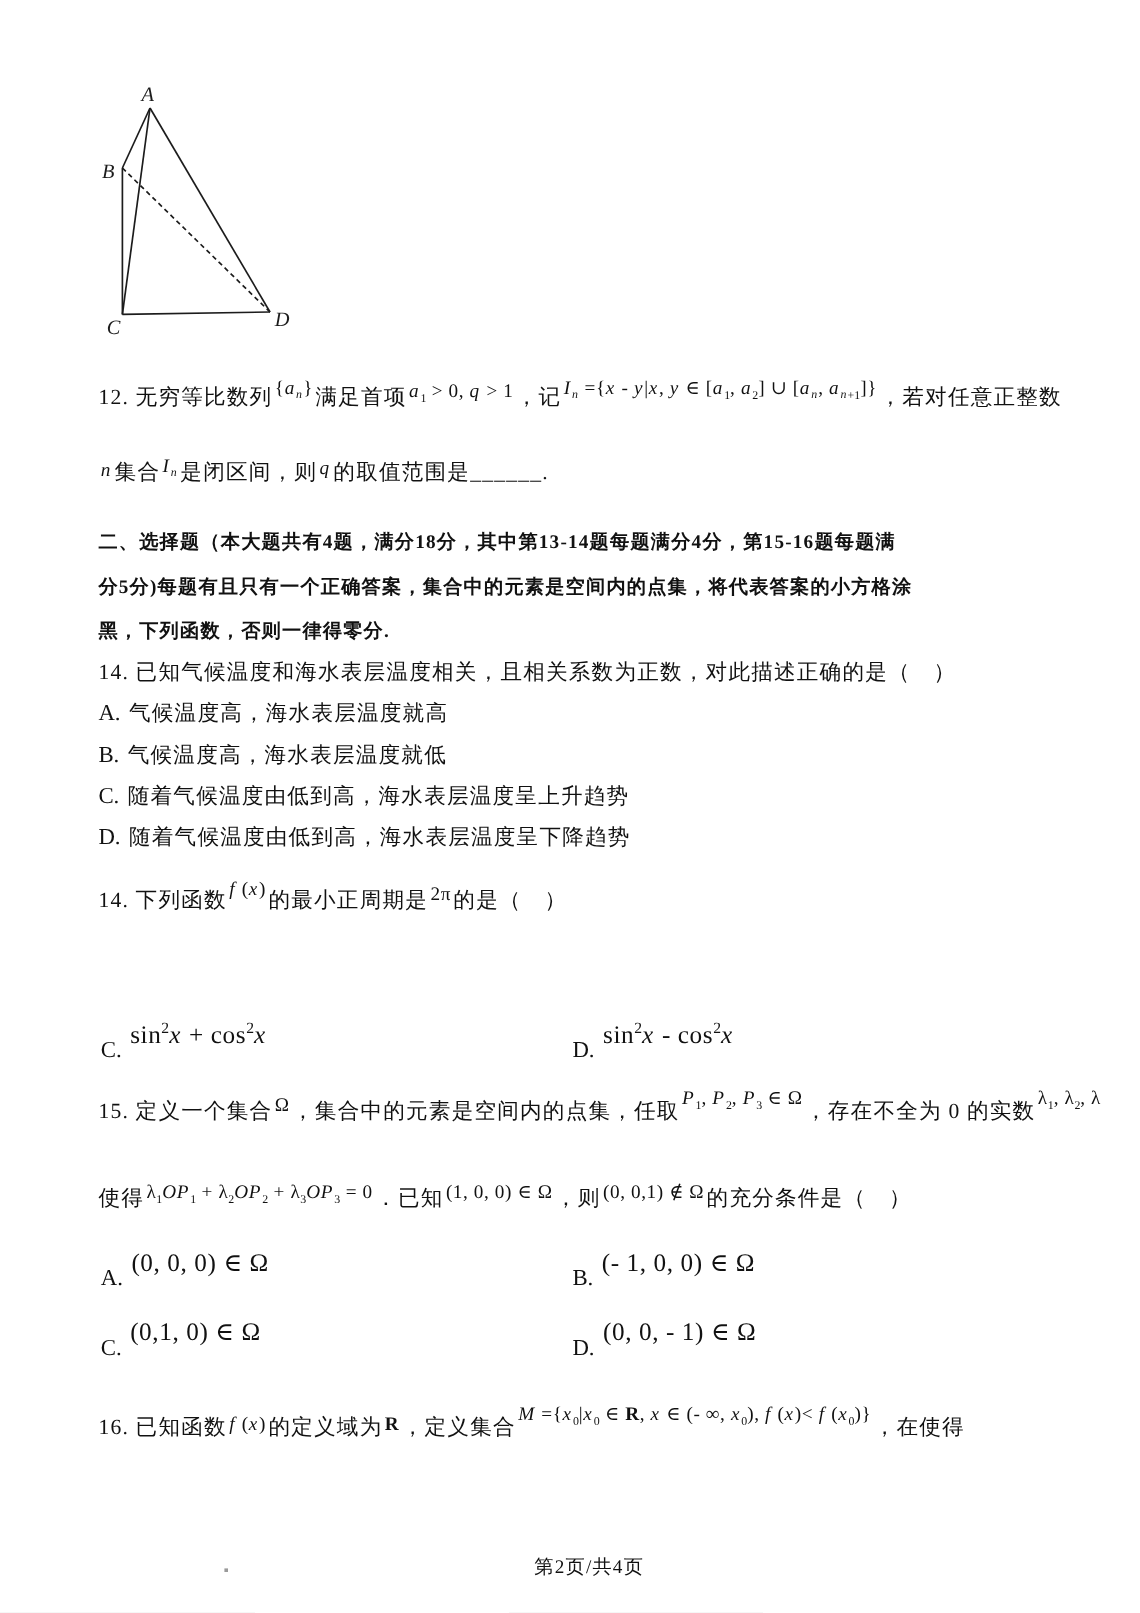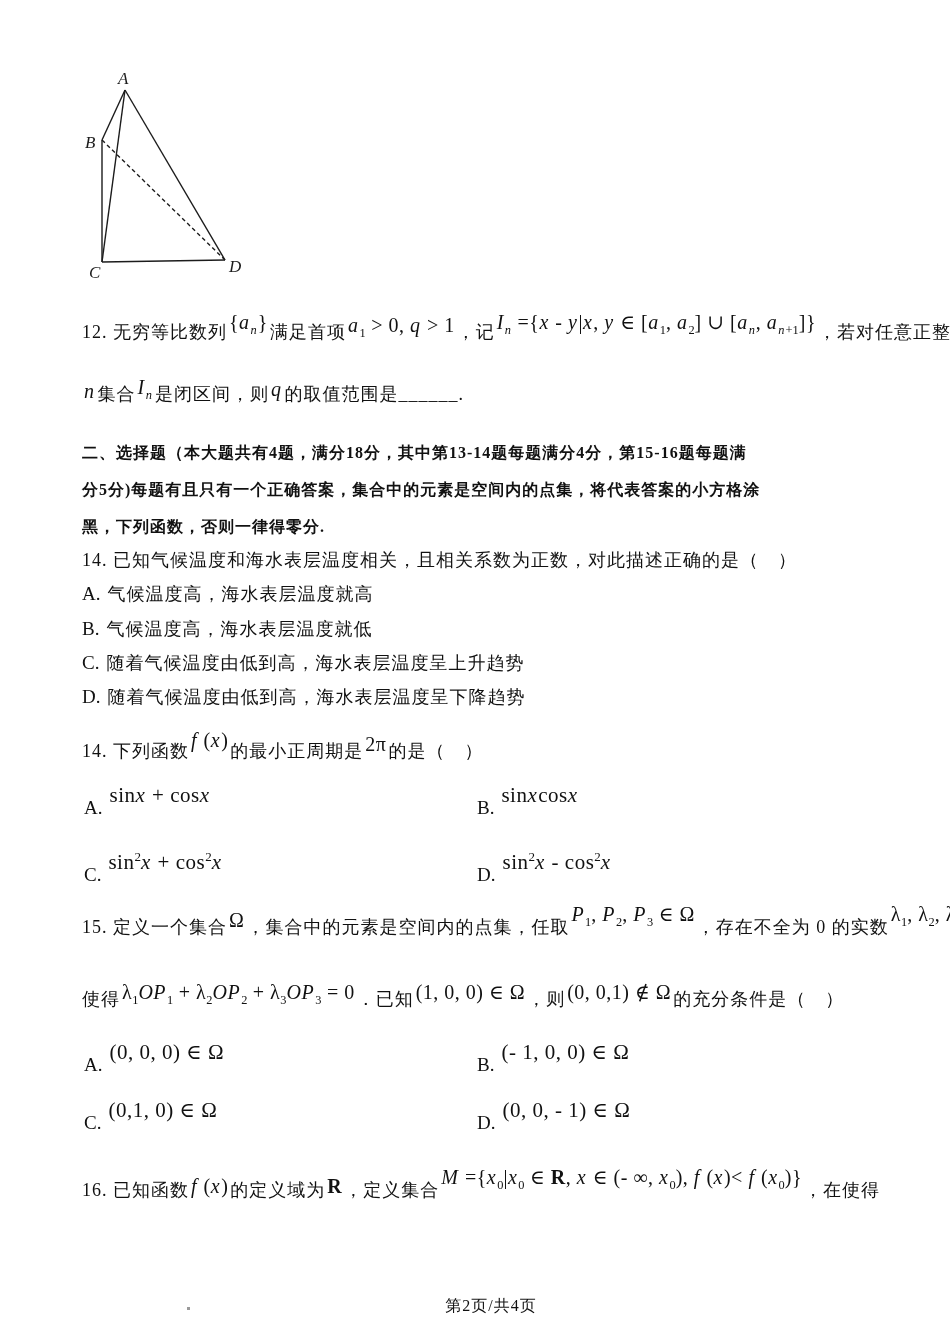--- a/index.html
+++ b/index.html
@@ -1,19 +1,19 @@
 <!DOCTYPE html>
 <html><head>
 <meta charset="utf-8">
 <style>
   html,body{margin:0;padding:0;background:#e8e8e8;}
   .page{position:relative;width:950px;height:1344px;background:#ffffff;overflow:hidden;color:#111;}
   .line{position:absolute;left:82px;white-space:nowrap;line-height:30px;font-size:18px;}
   .txt{font-family:"Liberation Serif","DejaVu Serif",serif;letter-spacing:1px;}
-  .math{font-family:"Liberation Serif","DejaVu Serif",serif;font-size:20px;margin:0 2px;letter-spacing:0.5px;}
+  .math{font-family:"Liberation Serif","DejaVu Serif",serif;font-size:16px;margin:0 2px;letter-spacing:0.5px;}
   .math i{font-style:italic;padding-right:1px;}
   .math .rm{font-style:normal;}
   .math sub,.math sup{font-size:62%;letter-spacing:0;}
   .bold-line{font-weight:700;font-size:16px;line-height:37px;}
   .letter{font-family:"Liberation Serif","DejaVu Serif",serif;font-size:19px;}
   .qopt .letter{margin-right:7px;}
   .optrow{position:absolute;left:84px;width:800px;height:44px;}
   .opt{position:absolute;top:0;white-space:nowrap;line-height:30px;}
   .opt-a{left:0;}
   .opt-b{left:393px;}
@@ -58,28 +58,20 @@
     <span class="letter">B.</span><span class="txt">气候温度高，海水表层温度就低</span>
   </div>
   <div class="line qopt" style="top:648px">
     <span class="letter">C.</span><span class="txt">随着气候温度由低到高，海水表层温度呈上升趋势</span>
   </div>
   <div class="line qopt" style="top:682px">
     <span class="letter">D.</span><span class="txt">随着气候温度由低到高，海水表层温度呈下降趋势</span>
   </div>
 
   <div class="line" style="top:735px"><span class="txt">14. 下列函数</span><span class="math" style="position: relative; top: -10px;"><i>f</i> (<i>x</i>)</span><span class="txt">的最小正周期是</span><span class="math" style="position: relative; top: -6px;">2π</span><span class="txt">的是（　）</span></div>
-  <div class="optrow" style="top:780px">
-    <div class="opt opt-a">
-      <span class="letter">A.</span><span class="math"><span class="rm">sin</span><i>x</i> + <span class="rm">cos</span><i>x</i></span>
-    </div>
-    <div class="opt opt-b">
-      <span class="letter">B.</span><span class="math"><span class="rm">sin</span><i>x</i><span class="rm">cos</span><i>x</i></span>
-    </div>
-  </div>
   <div class="optrow" style="top:842px">
     <div class="opt opt-a">
       <span class="letter">C.</span><span class="math"><span class="rm">sin</span><sup>2</sup><i>x</i> + <span class="rm">cos</span><sup>2</sup><i>x</i></span>
     </div>
     <div class="opt opt-b">
       <span class="letter">D.</span><span class="math"><span class="rm">sin</span><sup>2</sup><i>x</i> - <span class="rm">cos</span><sup>2</sup><i>x</i></span>
     </div>
   </div>
 
   <div class="line" style="top:911px"><span class="txt">15. 定义一个集合</span><span class="math" style="position: relative; top: -6px;">Ω</span><span class="txt">，集合中的元素是空间内的点集，任取</span><span class="math" style="position: relative; top: -12px;"><i>P</i><sub>1</sub>, <i>P</i><sub>2</sub>, <i>P</i><sub>3</sub> ∈ Ω</span><span class="txt">，存在不全为 0 的实数</span><span class="math" style="position: relative; top: -12px;">λ<sub>1</sub>, λ<sub>2</sub>, λ</span></div>

